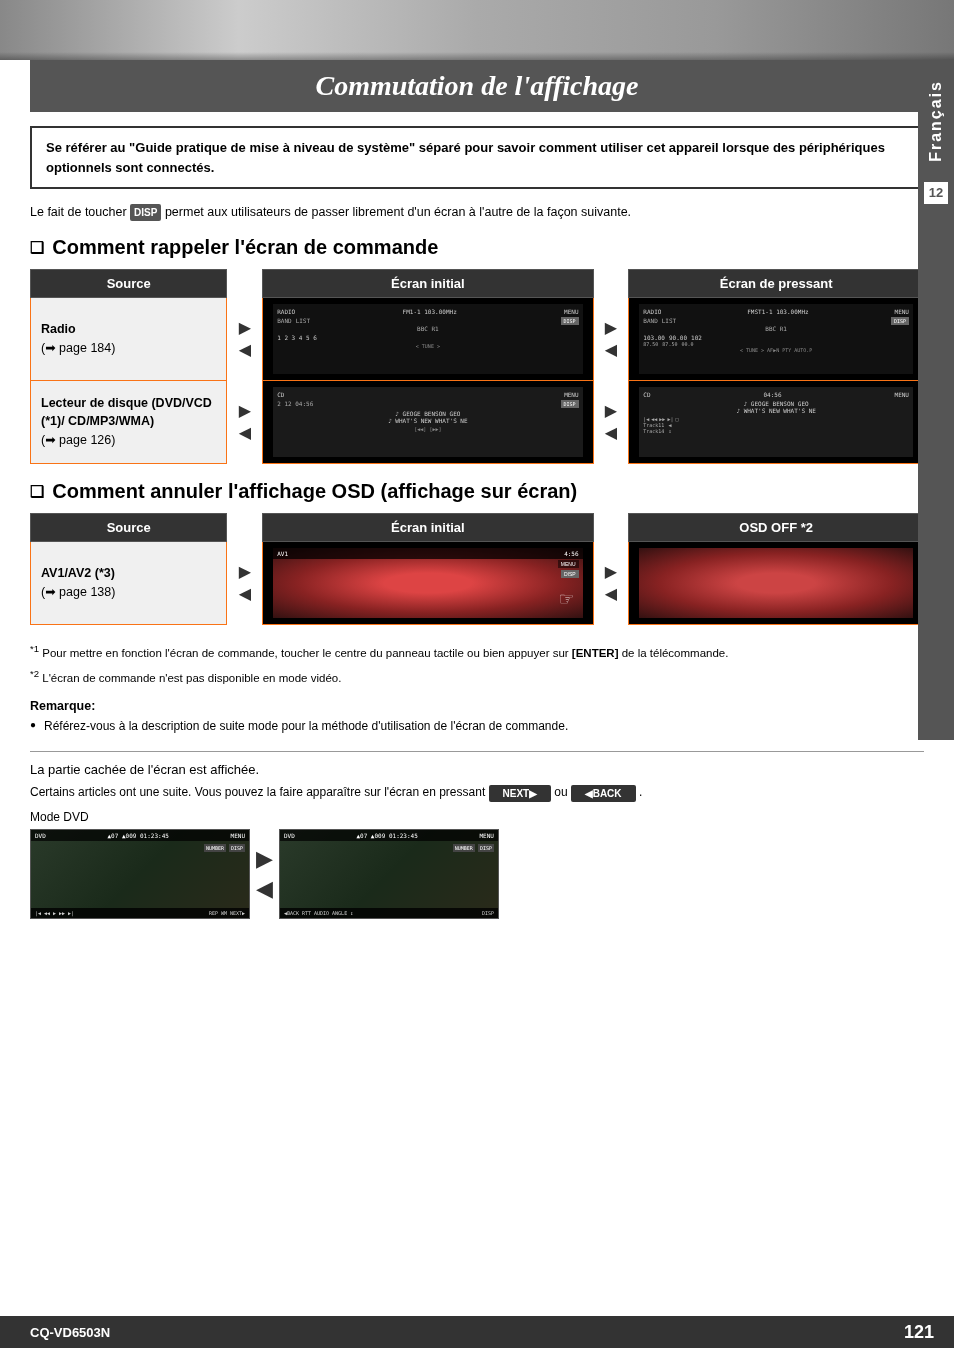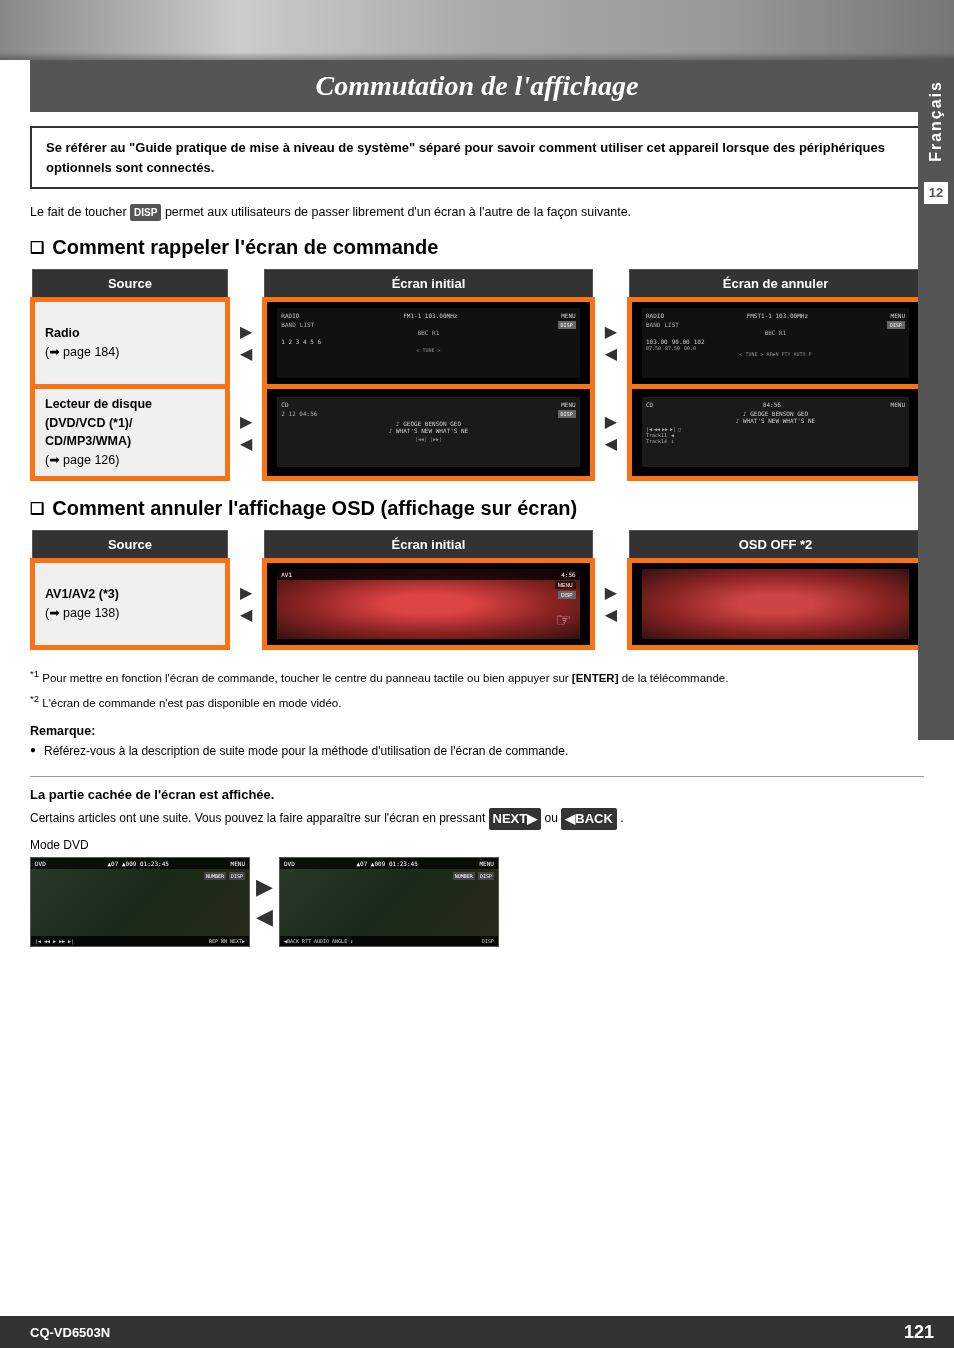--- a/index.html
+++ b/index.html
@@ -136,21 +136,21 @@
     .grid-table th {
       background: #333;
       color: #fff;
       text-align: center;
       font-size: 13px;
       font-weight: bold;
       padding: 6px 10px;
       border: 1px solid #555;
     }
     .grid-table td {
-      border: 5px solid #f97316;
+      border: 1px solid #f97316;
       padding: 6px 10px;
       vertical-align: middle;
       font-size: 12.5px;
     }
     .source-cell {
       width: 22%;
       background: #f0f0f0;
     }
     .source-cell p {
       font-size: 12.5px;
@@ -242,36 +242,36 @@
     
     .divider {
       border: none;
       border-top: 1px solid #999;
       margin: 16px 0 10px 0;
     }
 
     
     .la-partie-title {
       font-size: 13px;
-      font-weight: bold;
+      font-weight: normal;
       margin-bottom: 6px;
     }
     .la-partie-text {
       font-size: 12px;
       margin-bottom: 8px;
       line-height: 1.5;
     }
     .next-back-badge {
       display: inline-flex;
       align-items: center;
       background: #333;
       color: #fff;
-      font-size: 13px;
-      font-weight: bold;
-      padding: 1px 4px;
+      font-size: 10px;
+      font-weight: bold;
+      padding: 1px 14px;
       border-radius: 2px;
       vertical-align: middle;
       gap: 2px;
     }
 
     
     .mode-dvd-label {
       font-size: 12px;
       margin-bottom: 5px;
     }
@@ -368,21 +368,21 @@
 
   <div class="section-title">Comment rappeler l'écran de commande</div>
 
   <table class="grid-table">
     <thead>
       <tr>
         <th>Source</th>
         <th style="background:#fff;border:none;width:4%;"></th>
         <th>Écran initial</th>
         <th style="background:#fff;border:none;width:4%;"></th>
-        <th>Écran de annuler</th>
+        <th>Écran de pressant</th>
       </tr>
     </thead>
     <tbody>
 
       <tr>
         <td class="source-cell">
           <p><span class="bold-label">Radio</span><br>
           <span>(➡ page 184)</span></p>
         </td>
         <td class="arrow-cell">

